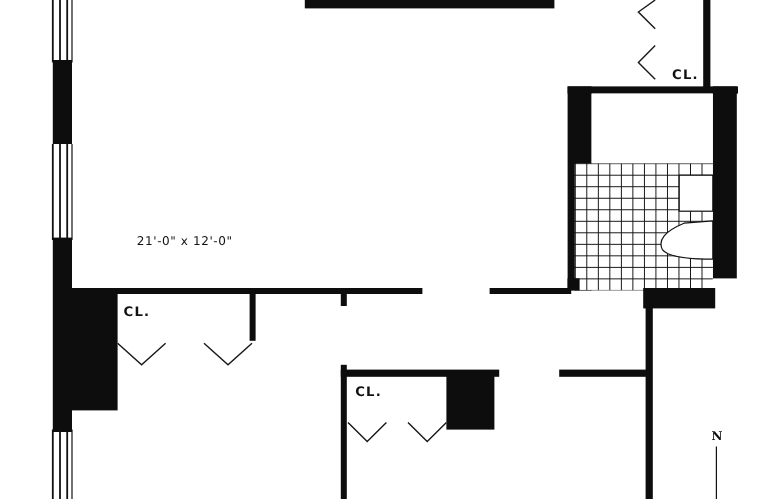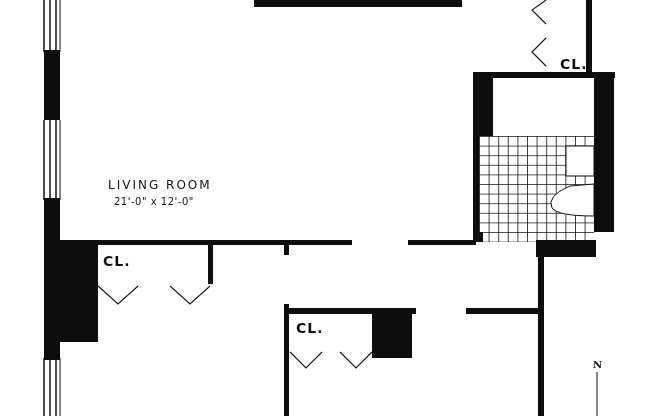--- a/index.html
+++ b/index.html
@@ -1,21 +1,21 @@
 <!DOCTYPE html>
 <html><head>
   <meta charset="utf-8">
   <style>
     html, body { margin: 0; padding: 0; background: #ffffff; }
     body { width: 652px; height: 416px; overflow: hidden; position: relative; font-family: "DejaVu Sans", sans-serif; }
     #plan { position: absolute; left: 0; top: 0; width: 652px; height: 416px; }
     .lbl { position: absolute; color: #111; letter-spacing: 1px; white-space: nowrap; }
     .room-name { font-size: 12px; font-weight: normal; letter-spacing: 2px; }
     .room-dim { font-size: 10px; letter-spacing: 0.5px; }
-    .cl { font-size: 14px; font-weight: bold; }
+    .cl { font-size: 11px; font-weight: bold; }
     .north { position: absolute; font-family: "DejaVu Serif", serif; font-weight: bold; font-size: 10px; color: #111; }
   </style>
 </head>
 <body>
 
 <div id="plan">
   <svg width="652" height="416" viewBox="0 0 652 416" xmlns="http://www.w3.org/2000/svg">
     <defs>
       <pattern id="tile" x="479" y="136" width="9.6" height="9.6" patternUnits="userSpaceOnUse">
         <rect width="9.6" height="9.6" fill="#ffffff"></rect>
@@ -94,21 +94,20 @@
         <polyline points="290,352 306,368 322,352"></polyline>
         <polyline points="340,352 356,368 372,352"></polyline>
       </g>
     </g>
 
     <rect x="466" y="308" width="76" height="6" fill="#0d0d0d"></rect>
 
     <line x1="597" y1="372" x2="597" y2="416" stroke="#111" stroke-width="1"></line>
   </svg>
 
-  <div class="lbl room-name" style="left:108px; top:178px;">LIVING ROOM</div>
   <div class="lbl room-dim" style="left:114px; top:196px;">21'-0" x 12'-0"</div>
 
   <div class="lbl cl" style="left:560px; top:56px;">CL.</div>
   <div class="lbl cl" style="left:103px; top:253px;">CL.</div>
   <div class="lbl cl" style="left:296px; top:320px;">CL.</div>
 
   <div class="north" style="left:593px; top:359px;">N</div>
 </div>
 
 </body></html>

